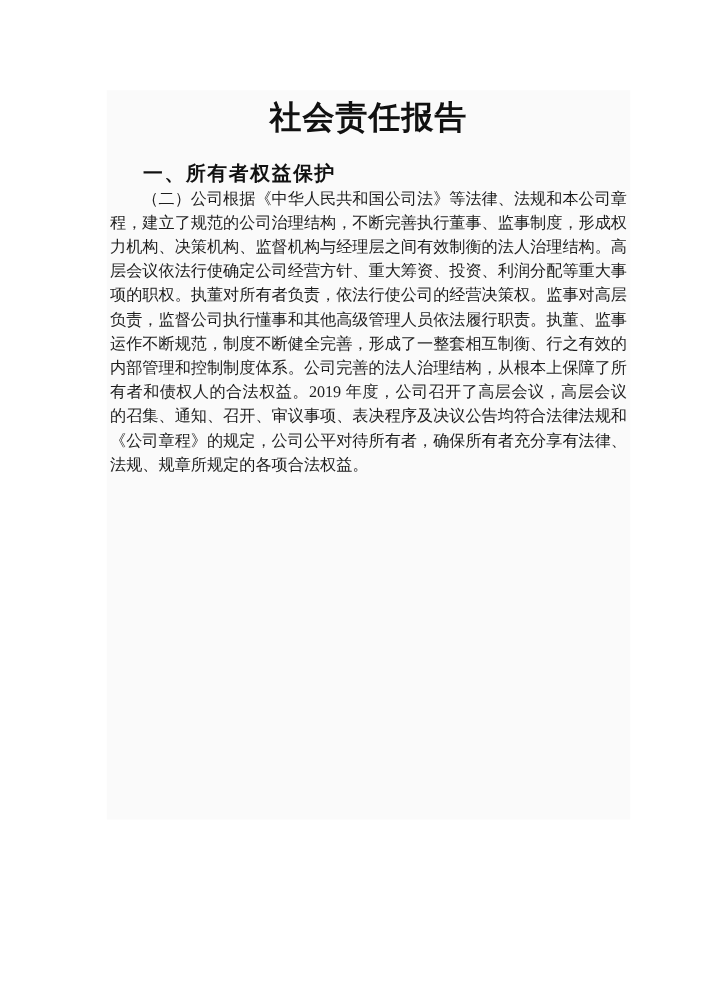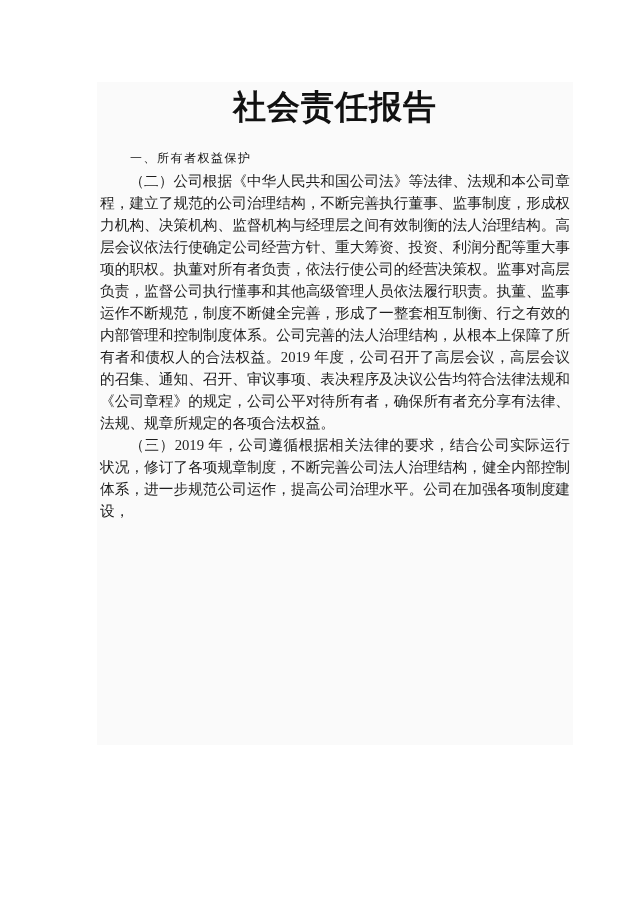--- a/index.html
+++ b/index.html
@@ -20,56 +20,55 @@
     top: 82px;
     width: 476px;
     height: 663px;
     background: #fafafa;
     box-sizing: border-box;
     padding: 0 3px;
     color: #1d1d1d;
   }
   .doc-title {
     margin: 8px 0 0 0;
-    font-size: 33px;
+    font-size: 29px;
     font-weight: 700;
     line-height: 34px;
     text-align: center;
     letter-spacing: 1px;
     color: #111111;
   }
   .body-text p {
     margin: 0;
     font-size: 14.7px;
     line-height: 22px;
     text-align: justify;
     text-indent: 2em;
     color: #1d1d1d;
   }
   .body-text p.intro-para {
     margin-top: 12px;
   }
   .section-heading {
     margin: 22px 0 0 0;
     padding-left: 30px;
-    font-size: 12px;
-    font-weight: 400;
+    font-size: 18px;
+    font-weight: 700;
     line-height: 24px;
     letter-spacing: 1.5px;
     color: #111111;
   }
 </style>
 </head>
 <body>
 
 <div class="paper">
   <h1 class="doc-title">社会责任报告</h1>
 
   <div class="body-text">
 
     <h2 class="section-heading">一、所有者权益保护</h2>
 
 
     <p>（二）公司根据《中华人民共和国公司法》等法律、法规和本公司章程，建立了规范的公司治理结构，不断完善执行董事、监事制度，形成权力机构、决策机构、监督机构与经理层之间有效制衡的法人治理结构。高层会议依法行使确定公司经营方针、重大筹资、投资、利润分配等重大事项的职权。执董对所有者负责，依法行使公司的经营决策权。监事对高层负责，监督公司执行懂事和其他高级管理人员依法履行职责。执董、监事运作不断规范，制度不断健全完善，形成了一整套相互制衡、行之有效的内部管理和控制制度体系。公司完善的法人治理结构，从根本上保障了所有者和债权人的合法权益。2019 年度，公司召开了高层会议，高层会议的召集、通知、召开、审议事项、表决程序及决议公告均符合法律法规和《公司章程》的规定，公司公平对待所有者，确保所有者充分享有法律、法规、规章所规定的各项合法权益。</p>
 
-    <p>（三）2019 年，公司遵循根据相关法律的要求，结合公司实际运行状况，修订了各项规章制度，不断完善公司法人治理结构，健全内部控制体系，进一步规范公司运作，提高公司治理水平。公司在加强各项制度建设，</p>
   </div>
 </div>
 
 </body></html>

